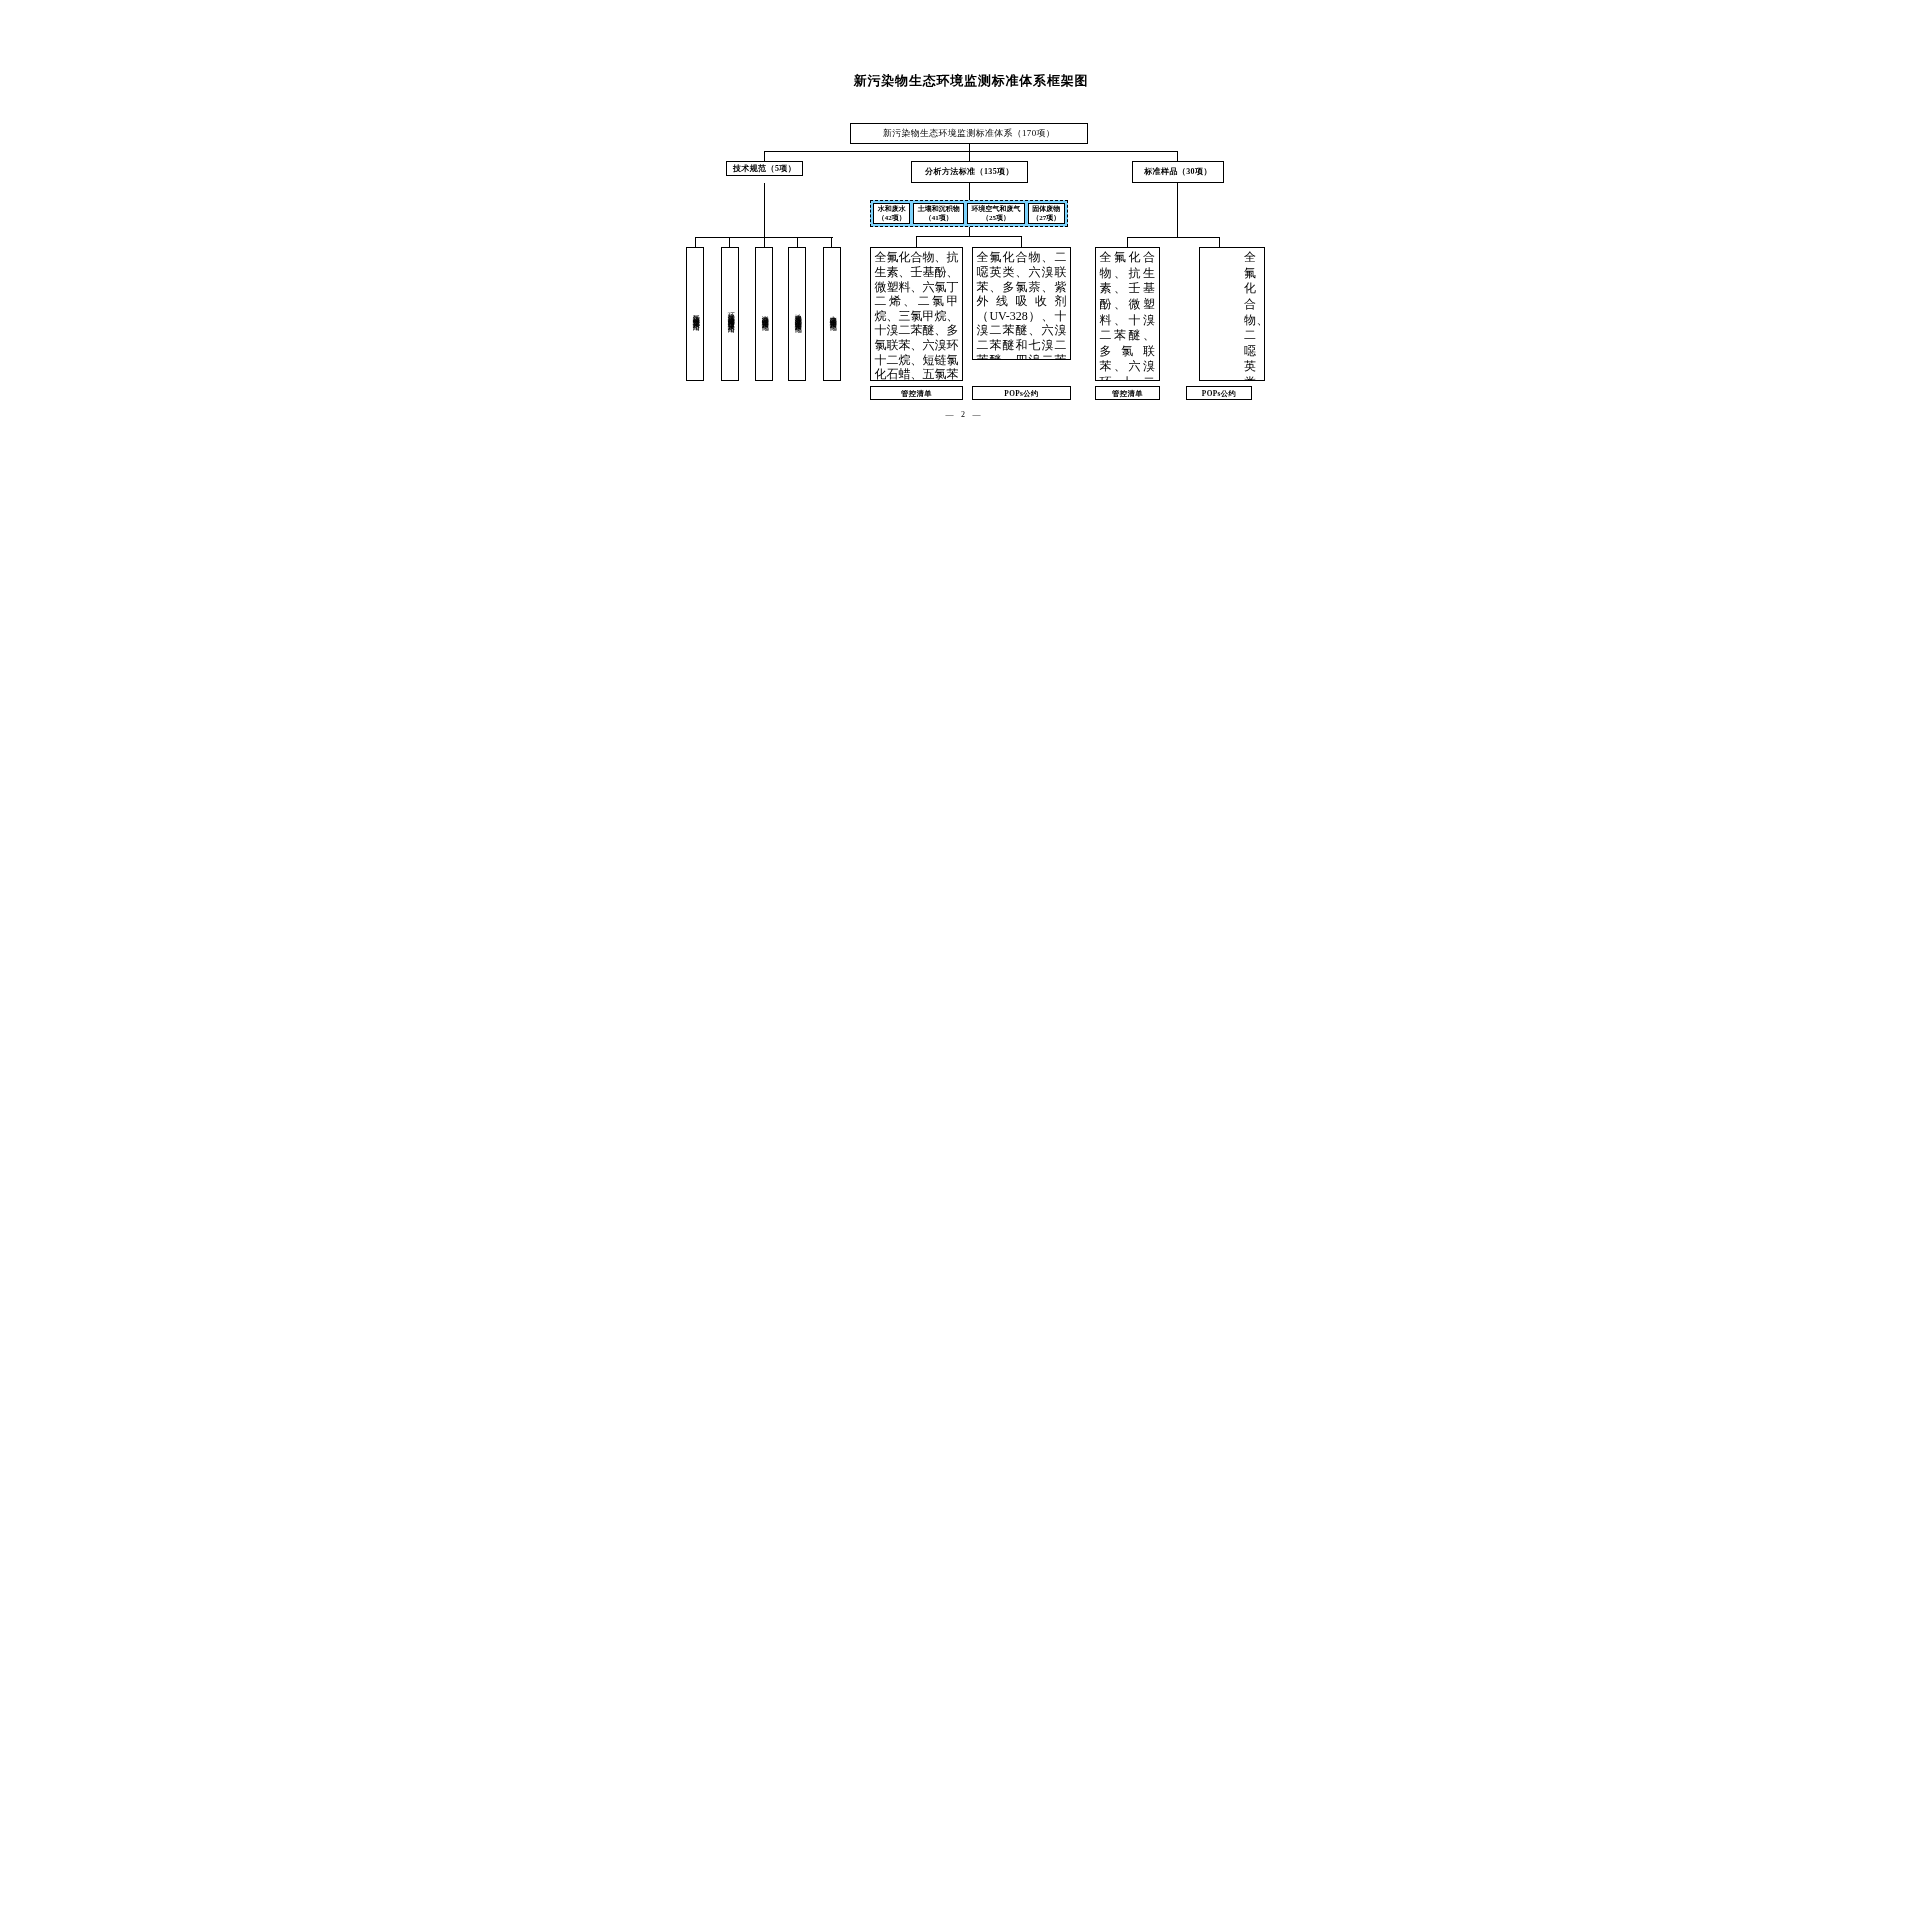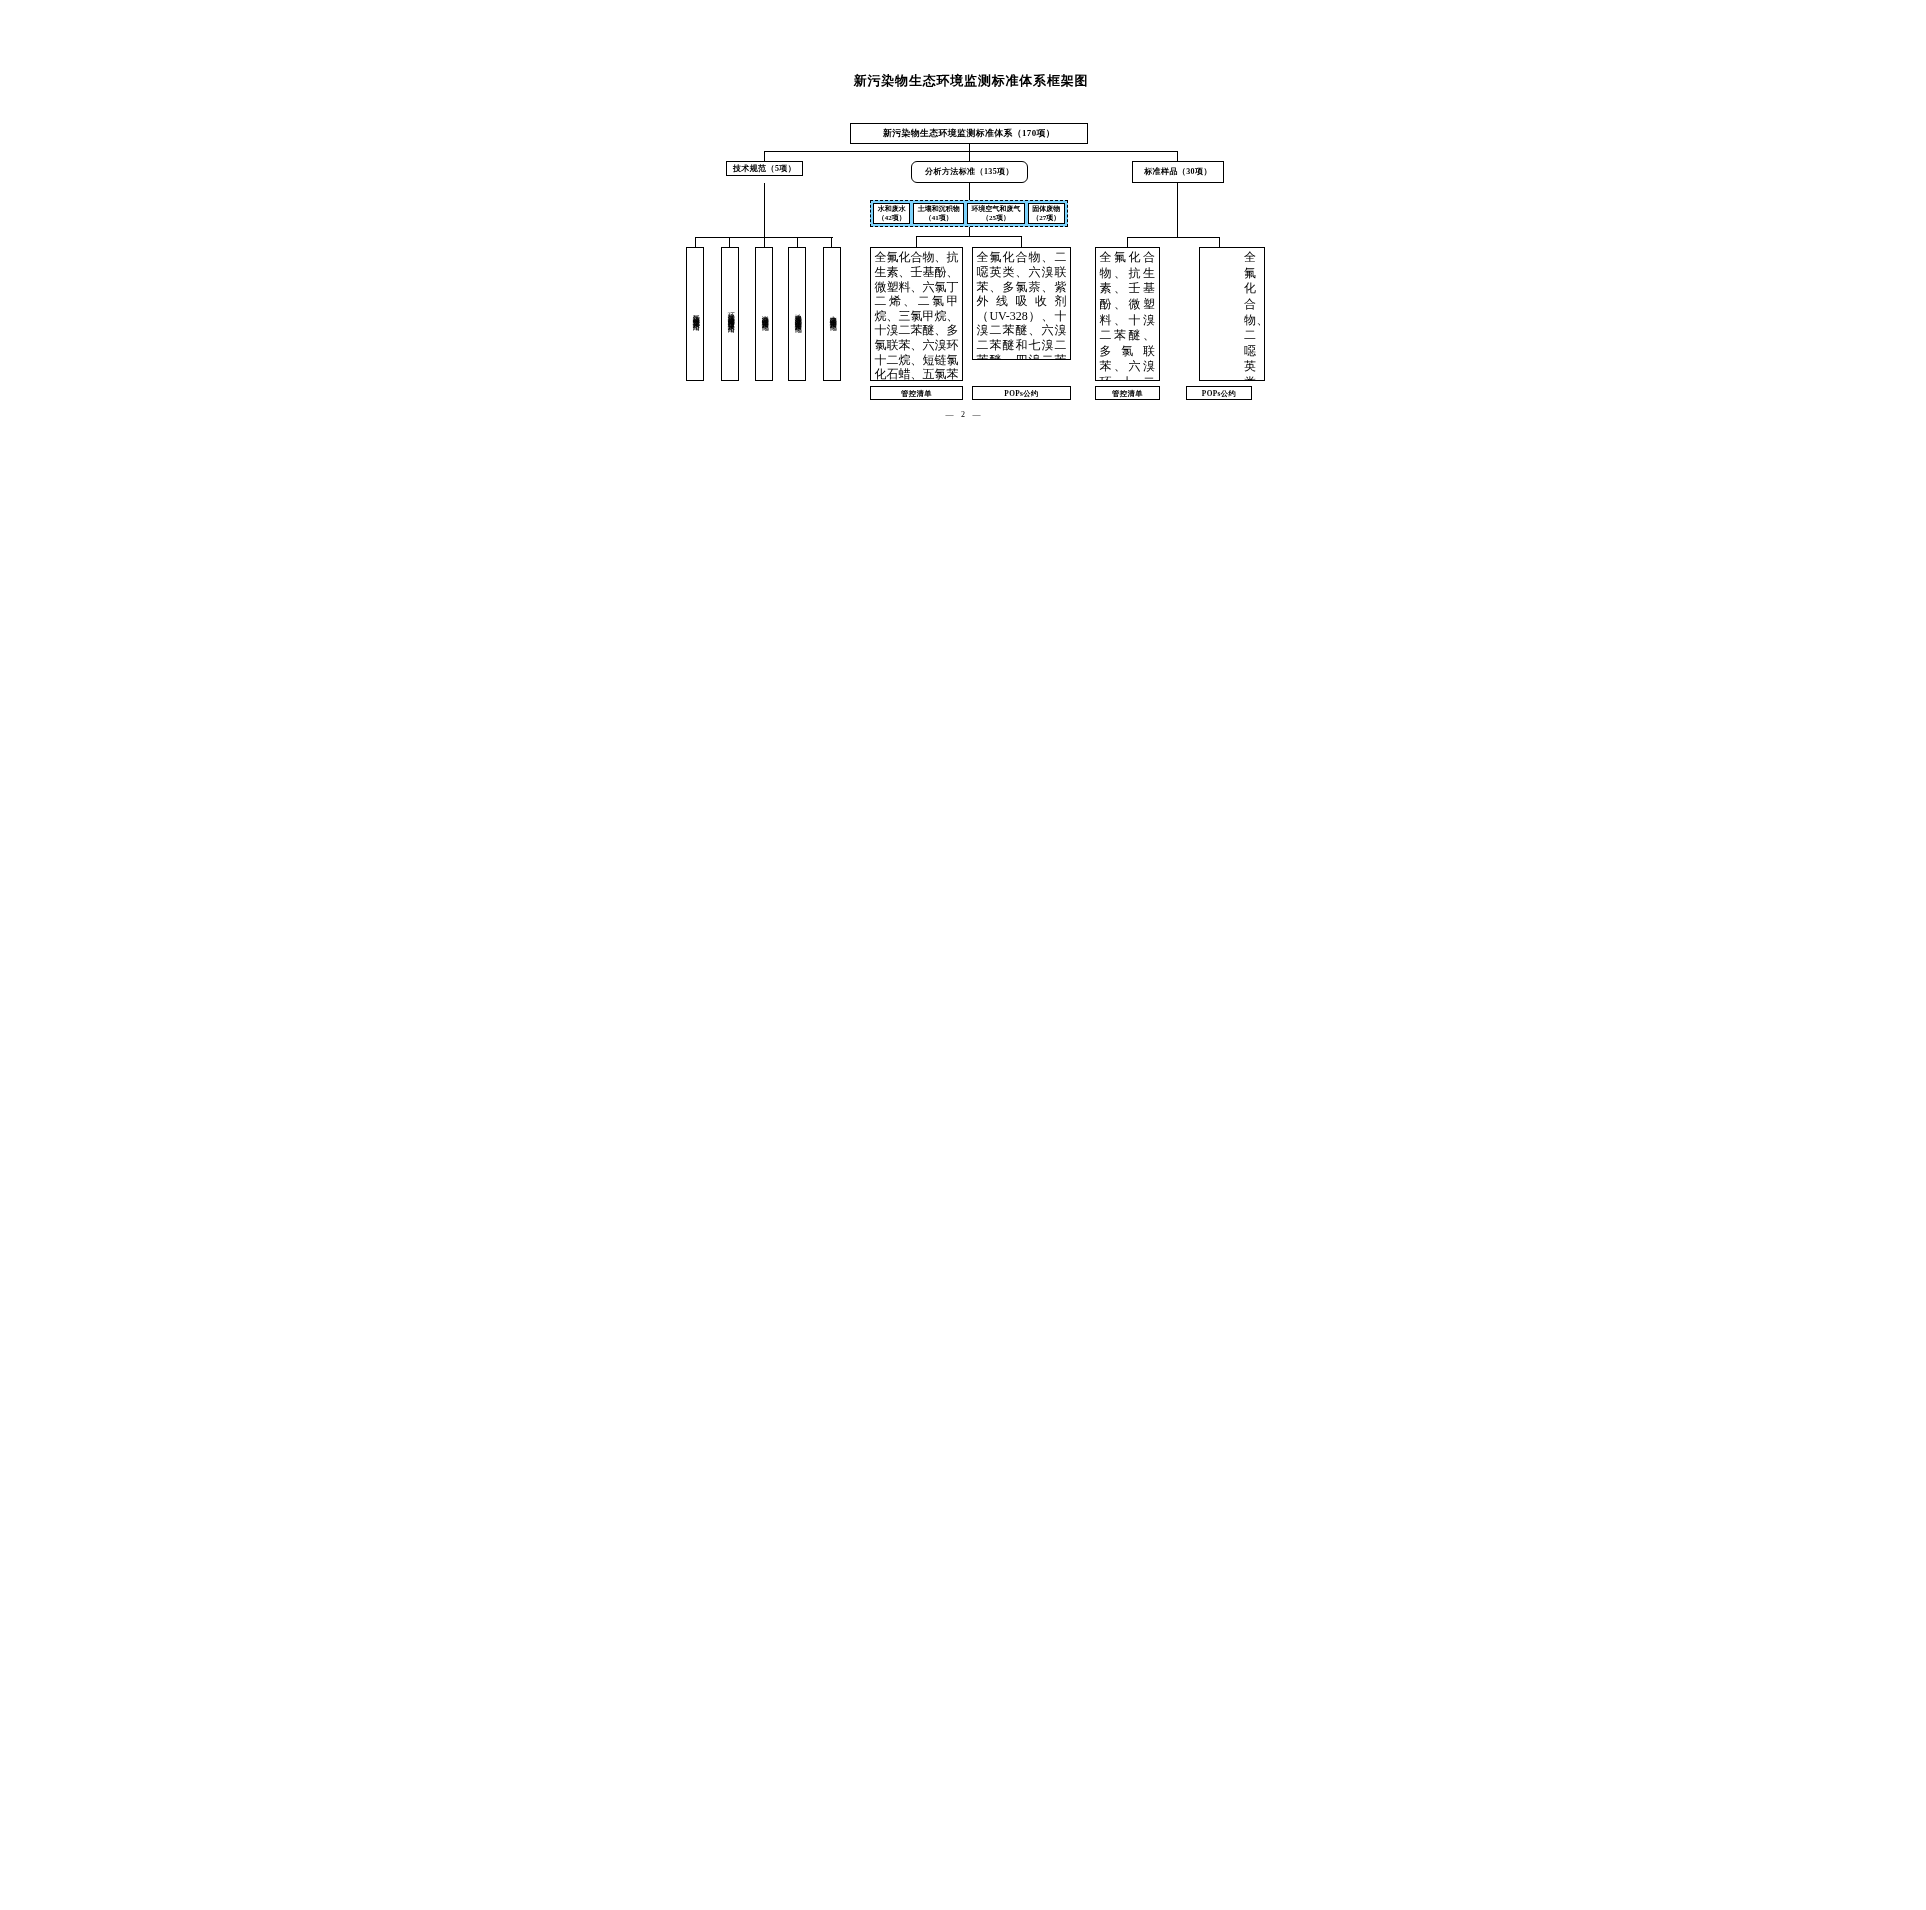--- a/index.html
+++ b/index.html
@@ -19,21 +19,21 @@
     font-family:"Liberation Sans","DejaVu Sans",sans-serif;
   }
   .lh, .lv { position:absolute; background:#000; }
   .lh { height:0.8px; }
   .lv { width:0.8px; }
   .box {
     position:absolute; border:0.8px solid #000; background:#fff;
     display:flex; align-items:center; justify-content:center;
     text-align:center;
   }
-  .root-box { font-weight:bold; font-size:8.9px; letter-spacing:0.4px; }
+  .root-box { font-weight:normal; font-size:8.9px; letter-spacing:0.4px; }
   .hdr { font-weight:bold; font-size:8px; letter-spacing:0.4px; }
   .dashed {
     position:absolute; border:0.8px dashed #000; background:#7dd3fc;
     display:flex; gap:2.7px; padding:2.3px;
   }
   .media {
     border:0.8px solid #000; background:#fff;
     flex:1 1 auto; display:flex; flex-direction:column;
     align-items:center; justify-content:center;
     font-weight:bold; font-size:7px; line-height:1.2;
@@ -76,21 +76,21 @@
 
   <div class="lv" style="left:344px;top:143px;height:8.9px;"></div>
   <div class="lh" style="left:139px;top:151px;width:414px;"></div>
   <div class="lv" style="left:139px;top:151px;height:10px;"></div>
   <div class="lv" style="left:344px;top:151px;height:10px;"></div>
   <div class="lv" style="left:552px;top:151px;height:10px;"></div>
 
   <div class="box hdr" style="left:101px;top:161px;width:77px;height:15px;">
     <span>技术规范（5项）</span>
   </div>
-  <div class="box hdr" style="left:286px;top:161px;width:117px;height:21.6px;border-radius:6px;">
+  <div class="box hdr" style="left:286px;top:161px;width:117px;height:21.6px;">
     <span>分析方法标准（135项）</span>
   </div>
   <div class="box hdr" style="left:507px;top:161px;width:92px;height:21.6px;">
     <span>标准样品（30项）</span>
   </div>
 
   <div class="lv" style="left:344px;top:183px;height:17px;"></div>
 
   <div class="dashed" style="left:245px;top:200px;width:198px;height:27px;">
     <div class="media">

